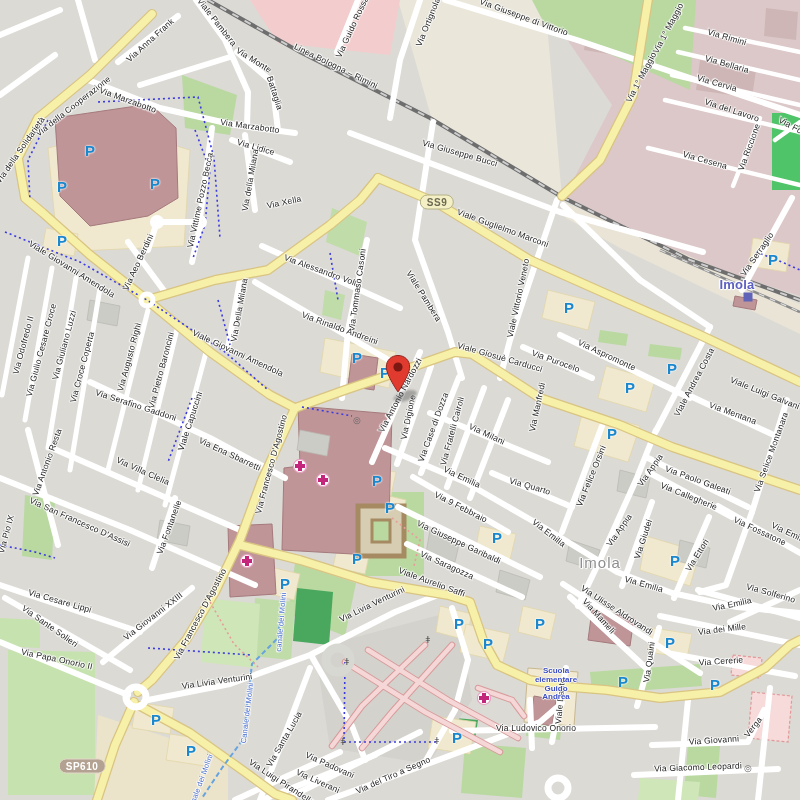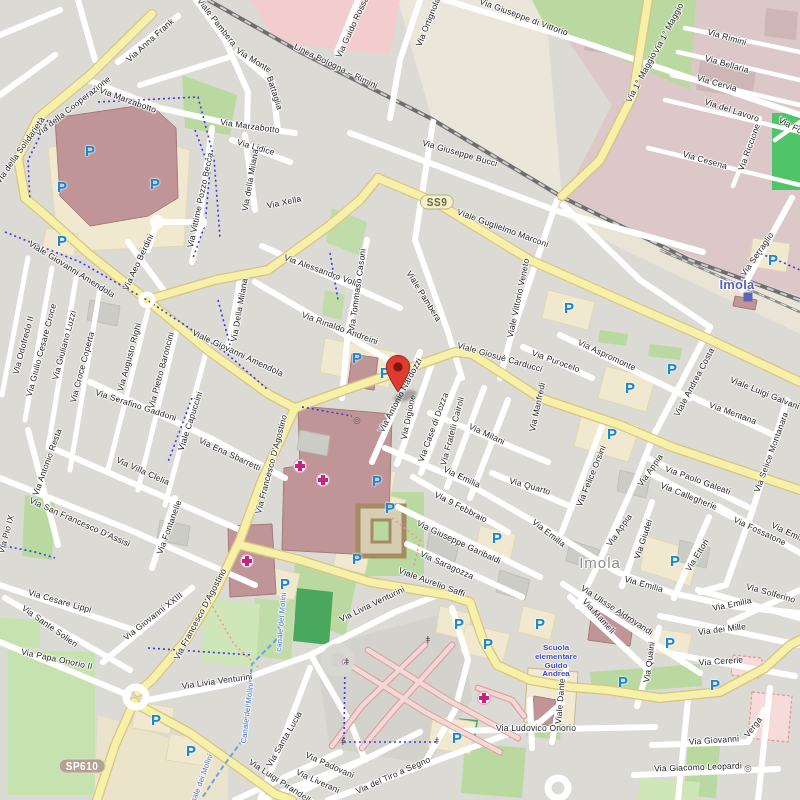--- a/index.html
+++ b/index.html
@@ -408,21 +408,21 @@
       <div class="lbl " style="transform: translate(-50%, -50%) rotate(24deg); left: 318px; top: 781px;">Via Liverani</div>
       <div class="lbl " style="transform: translate(-50%, -50%) rotate(33deg); left: 282px; top: 782px;">Via Luigi Pirandello</div>
       <div class="lbl " style="transform: translate(-50%, -50%) rotate(-24deg); left: 393px; top: 775px;">Via del Tiro a Segno</div>
       <div class="lbl canal" style="transform: translate(-50%, -50%) rotate(-85deg); left: 281px; top: 622px;">canale dei Molini</div>
       <div class="lbl canal" style="transform: translate(-50%, -50%) rotate(-83deg); left: 247px; top: 713px;">Canale dei Molini</div>
       <div class="lbl canal" style="transform: translate(-50%, -50%) rotate(-70deg); left: 200px; top: 783px;">Canale dei Molini</div>
       <div class="lbl " style="transform: translate(-50%, -50%) rotate(26deg); left: 336px; top: 66px;">Linea Bologna – Rimini</div>
       <div class="lbl city" style="transform: translate(-50%, -50%) rotate(0deg); left: 600px; top: 562px;">Imola</div>
       <div class="lbl station-name" style="transform: translate(-50%, -50%) rotate(0deg); left: 737px; top: 284px;">Imola</div>
       <div class="station-sq" style="left: 748px; top: 297px;"></div>
-      <div class="school-lbl" style="left: 556px; top: 662px;">
+      <div class="school-lbl" style="left: 556px; top: 685px;">
         <div>Scuola</div>
         <div>elementare</div>
         <div>Guido</div>
         <div>Andrea</div>
       </div>
       <div class="shield shield-ss" style="left: 437px; top: 202px;">SS9</div>
       <div class="shield shield-sp" style="left: 82px; top: 766px;">SP610</div>
       <div class="p-icon" style="left: 90px; top: 150px;">P</div>
       <div class="p-icon" style="left: 62px; top: 186px;">P</div>
       <div class="p-icon" style="left: 155px; top: 183px;">P</div>

